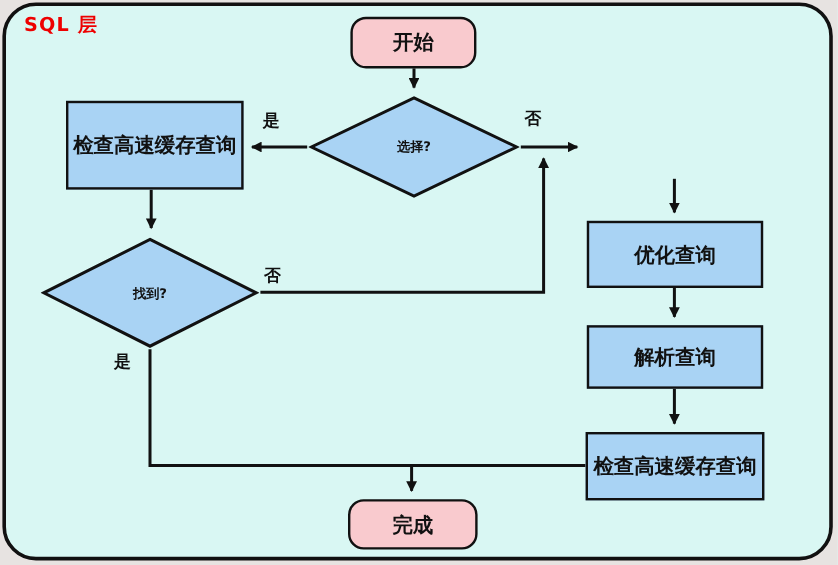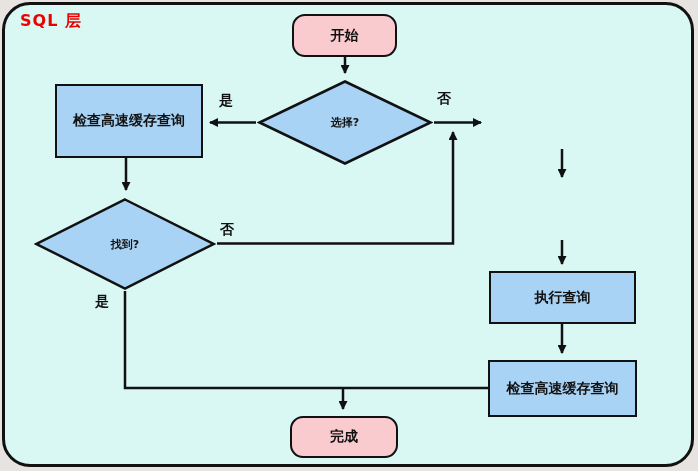--- a/index.html
+++ b/index.html
@@ -25,21 +25,21 @@
     border-radius:28px;
   }
   .title{
     position:absolute;left:20px;top:11px;
     font-size:16px;font-weight:bold;color:var(--red);
     letter-spacing:1px;
   }
   .wires{position:absolute;left:0;top:0;width:698px;height:471px;pointer-events:none;}
   .node{
     position:absolute;display:flex;align-items:center;justify-content:center;
-    font-size:14px;font-weight:bold;color:var(--ink);text-align:center;
+    font-size:17px;font-weight:bold;color:var(--ink);text-align:center;
   }
   .rect{background:var(--blue);border:2.5px solid var(--ink);}
   .terminator{background:var(--pink);border:2.5px solid var(--ink);border-radius:13px;}
   .diamond{position:absolute;}
   .diamond svg{position:absolute;left:0;top:0;width:100%;height:100%;}
   .diamond .dlabel{
     position:absolute;left:0;top:0;width:100%;height:100%;
     display:flex;align-items:center;justify-content:center;
     font-size:11px;font-weight:bold;color:var(--ink);
   }
@@ -91,23 +91,26 @@
   </div>
 
 
   <div class="diamond" style="left:34px;top:197px;width:182px;height:94px;">
     <svg viewBox="0 0 182 94" preserveAspectRatio="none">
       <polygon points="91,2.5 179.5,47 91,91.5 2.5,47" fill="#a9d3f4" stroke="#111111" stroke-width="2.5"></polygon>
     </svg>
     <span class="dlabel">找到?</span>
   </div>
 
+  <div class="node rect" style="left:489px;top:184px;width:147px;height:56px;">
+    <span>优化查询</span>
+  </div>
 
   <div class="node rect" style="left:489px;top:271px;width:147px;height:53px;">
-    <span>执行查询</span>
+    <span>解析查询</span>
   </div>
 
   <div class="node rect" style="left:488px;top:360px;width:149px;height:57px;">
     <span>检查高速缓存查询</span>
   </div>
 
   <div class="node terminator" style="left:290px;top:416px;width:108px;height:42px;">
     <span>完成</span>
   </div>
 

